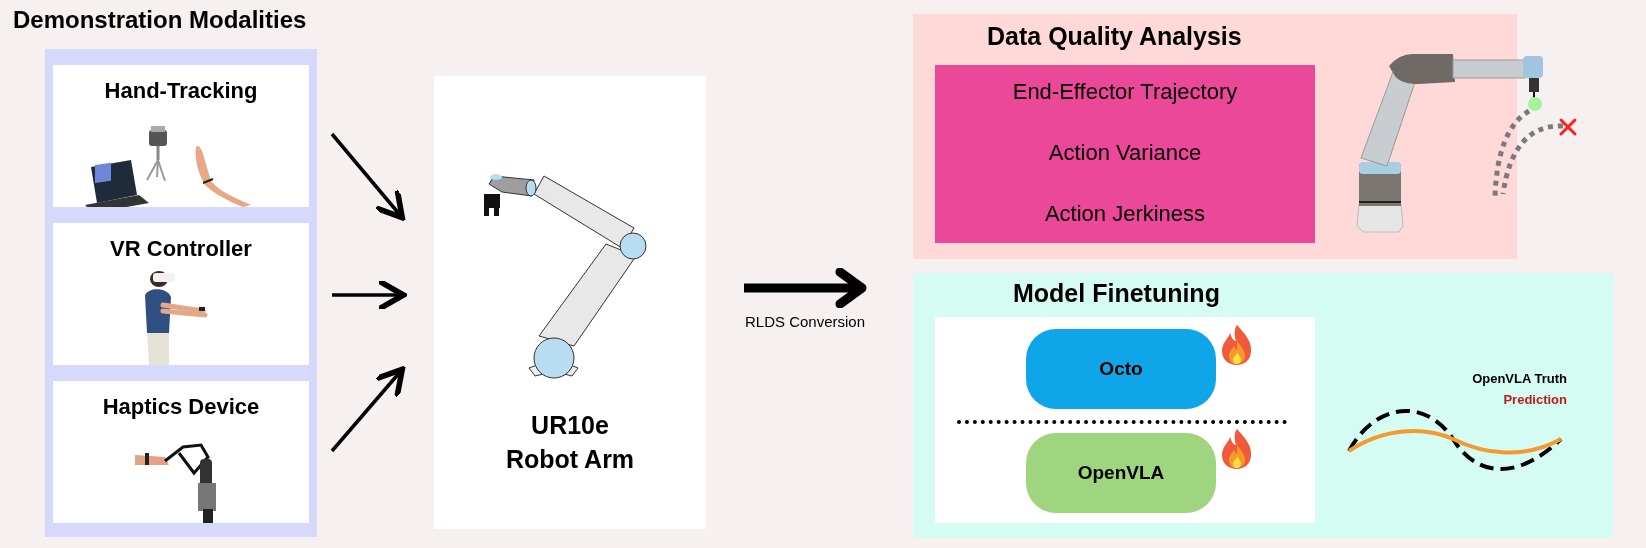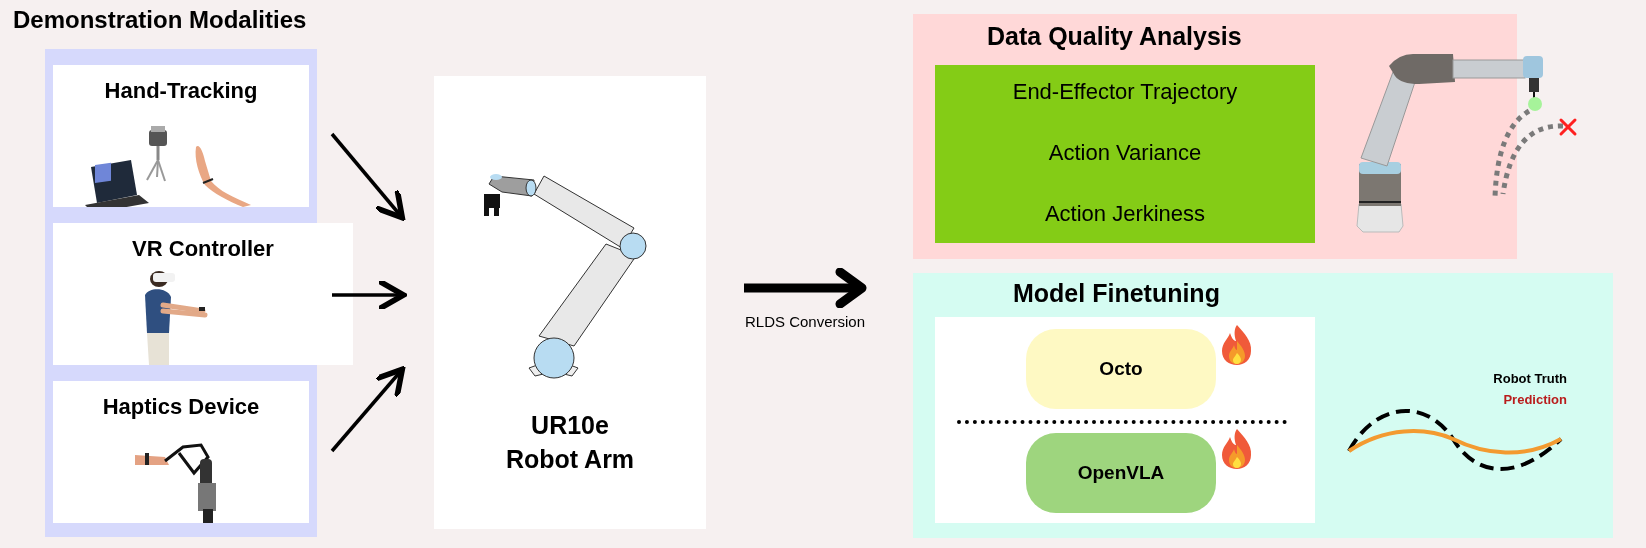--- a/index.html
+++ b/index.html
@@ -13,21 +13,21 @@
   .title-main { left: 13px; top: 6px; font-size: 24px; font-weight: bold; }
   .mod-frame { left: 45px; top: 49px; width: 272px; height: 488px; background: #d6d9fc; font-weight: bold; }
   .mod-card { position: absolute; left: 8px; width: 256px; background: #fff; }
   .mod-card .label { position: absolute; left: 0; right: 0; text-align: center; top: 13px; font-size: 22px; }
   .mod-card svg { position: absolute; left: 0; top: 0; }
   .robot-card { left: 434px; top: 76px; width: 272px; height: 453px; background: #fff; }
   .robot-card .name { position: absolute; left: 0; right: 0; text-align: center; top: 332px; font-size: 25px; font-weight: bold; line-height: 34px; }
   .rlds-label { left: 735px; top: 313px; font-size: 15px; width: 140px; text-align: center; }
   .dqa-box { left: 913px; top: 14px; width: 604px; height: 245px; background: #ffd8d8; }
   .dqa-title { position: absolute; left: 74px; top: 8px; font-size: 25px; font-weight: bold; }
-  .dqa-list { position: absolute; left: 22px; top: 51px; width: 380px; height: 178px; background: #84cc16; }
+  .dqa-list { position: absolute; left: 22px; top: 51px; width: 380px; height: 178px; background: #ec4899; }
   .dqa-item { position: absolute; left: 0; right: 0; text-align: center; font-size: 22px; }
   .mf-box { left: 913px; top: 273px; width: 700px; height: 265px; background: #d5fcf2; }
   .mf-title { position: absolute; left: 100px; top: 6px; font-size: 25px; font-weight: bold; }
   .mf-inner { position: absolute; left: 22px; top: 44px; width: 380px; height: 206px; background: #fff; }
   .model-pill { position: absolute; left: 91px; width: 190px; height: 80px; border-radius: 30px;
     display: flex; align-items: center; justify-content: center; font-size: 19px; font-weight: bold; }
   .divider { position: absolute; left: 22px; top: 103px; width: 330px; border-top: 4px dotted #000; }
   .fire { position: absolute; left: 283px; width: 38px; height: 44px; }
   .legend-gt { position: absolute; right: 46px; top: 98px; font-size: 13px; font-weight: bold; color: #000; }
   .legend-pred { position: absolute; right: 46px; top: 119px; font-size: 13px; font-weight: bold; color: #b91c1c; }
@@ -58,21 +58,21 @@
         <line x1="105" y1="95" x2="104" y2="112" stroke="#999" stroke-width="2"></line>
       </g>
 
       <g>
         <path d="M143,82 C146,78 150,86 152,96 L158,116 C166,126 180,132 198,140 L190,142 C175,136 160,128 152,120 C146,110 141,94 143,82 Z" fill="#e9a784"></path>
         <line x1="150" y1="118" x2="160" y2="114" stroke="#222" stroke-width="2"></line>
       </g>
     </svg>
   </div>
 
-  <div class="mod-card" style="top:174px;height:142px;padding-left:44px;">
+  <div class="mod-card" style="top:174px;height:142px;">
     <div class="label">VR Controller</div>
     <svg width="256" height="142">
       <ellipse cx="106" cy="56" rx="9" ry="8" fill="#3b2b22"></ellipse>
       <rect x="100" y="50" width="22" height="9" rx="3" fill="#f2f2f2"></rect>
       <path d="M92,72 C96,64 114,64 118,74 L116,110 L94,110 Z" fill="#2f4f80"></path>
       <line x1="110" y1="82" x2="150" y2="88" stroke="#e2a988" stroke-width="5" stroke-linecap="round"></line>
       <line x1="110" y1="88" x2="152" y2="92" stroke="#e2a988" stroke-width="5" stroke-linecap="round"></line>
       <rect x="146" y="84" width="6" height="4" fill="#222"></rect>
       <path d="M94,110 L116,110 L116,142 L96,142 Z" fill="#e7e2d6"></path>
     </svg>
@@ -169,41 +169,41 @@
     <g stroke="#ff2020" stroke-width="3" stroke-linecap="round">
       <line x1="208" y1="66" x2="222" y2="80"></line>
       <line x1="222" y1="66" x2="208" y2="80"></line>
     </g>
   </svg>
 </div>
 
 <div class="abs mf-box">
   <div class="mf-title">Model Finetuning</div>
   <div class="mf-inner">
-    <div class="model-pill" style="top:12px;background:#fef9c3;">
+    <div class="model-pill" style="top:12px;background:#0ea5e9;">
       <span>Octo</span>
     </div>
     <svg class="fire" style="top:6px;" viewBox="0 0 38 44">
       <path d="M19,2 C26,10 34,18 33,28 C33,37 26,42 19,42 C11,42 4,37 4,28 C4,20 10,16 12,10 C14,16 16,18 18,18 C16,12 16,6 19,2 Z" fill="#f05a3a"></path>
       <path d="M19,18 C24,24 27,28 27,33 C27,38 23,41 19,41 C14,41 11,38 11,33 C11,28 15,26 16,22 C17,26 18,27 19,27 Z" fill="#f59a2a"></path>
       <path d="M19,30 C22,33 23,35 23,37 C23,39 21,41 19,41 C16,41 15,39 15,37 C15,35 17,34 19,30 Z" fill="#ffe040"></path>
     </svg>
 
     <div class="divider"></div>
 
     <div class="model-pill" style="top:116px;background:#9ed57e;">
       <span>OpenVLA</span>
     </div>
     <svg class="fire" style="top:110px;" viewBox="0 0 38 44">
       <path d="M19,2 C26,10 34,18 33,28 C33,37 26,42 19,42 C11,42 4,37 4,28 C4,20 10,16 12,10 C14,16 16,18 18,18 C16,12 16,6 19,2 Z" fill="#f05a3a"></path>
       <path d="M19,18 C24,24 27,28 27,33 C27,38 23,41 19,41 C14,41 11,38 11,33 C11,28 15,26 16,22 C17,26 18,27 19,27 Z" fill="#f59a2a"></path>
       <path d="M19,30 C22,33 23,35 23,37 C23,39 21,41 19,41 C16,41 15,39 15,37 C15,35 17,34 19,30 Z" fill="#ffe040"></path>
     </svg>
   </div>
 
-  <div class="legend-gt">Robot Truth</div>
+  <div class="legend-gt">OpenVLA Truth</div>
   <div class="legend-pred">Prediction</div>
 
   <svg width="240" height="80" style="position:absolute;left:432px;top:130px;">
     <path d="M4,48 C30,0 80,-6 108,36 C130,72 170,80 216,36" fill="none" stroke="#000" stroke-width="4" stroke-dasharray="14,7"></path>
     <path d="M4,48 C40,24 80,24 108,36 C140,52 180,56 216,36" fill="none" stroke="#f39a30" stroke-width="4"></path>
   </svg>
 </div>
 
 </body></html>

